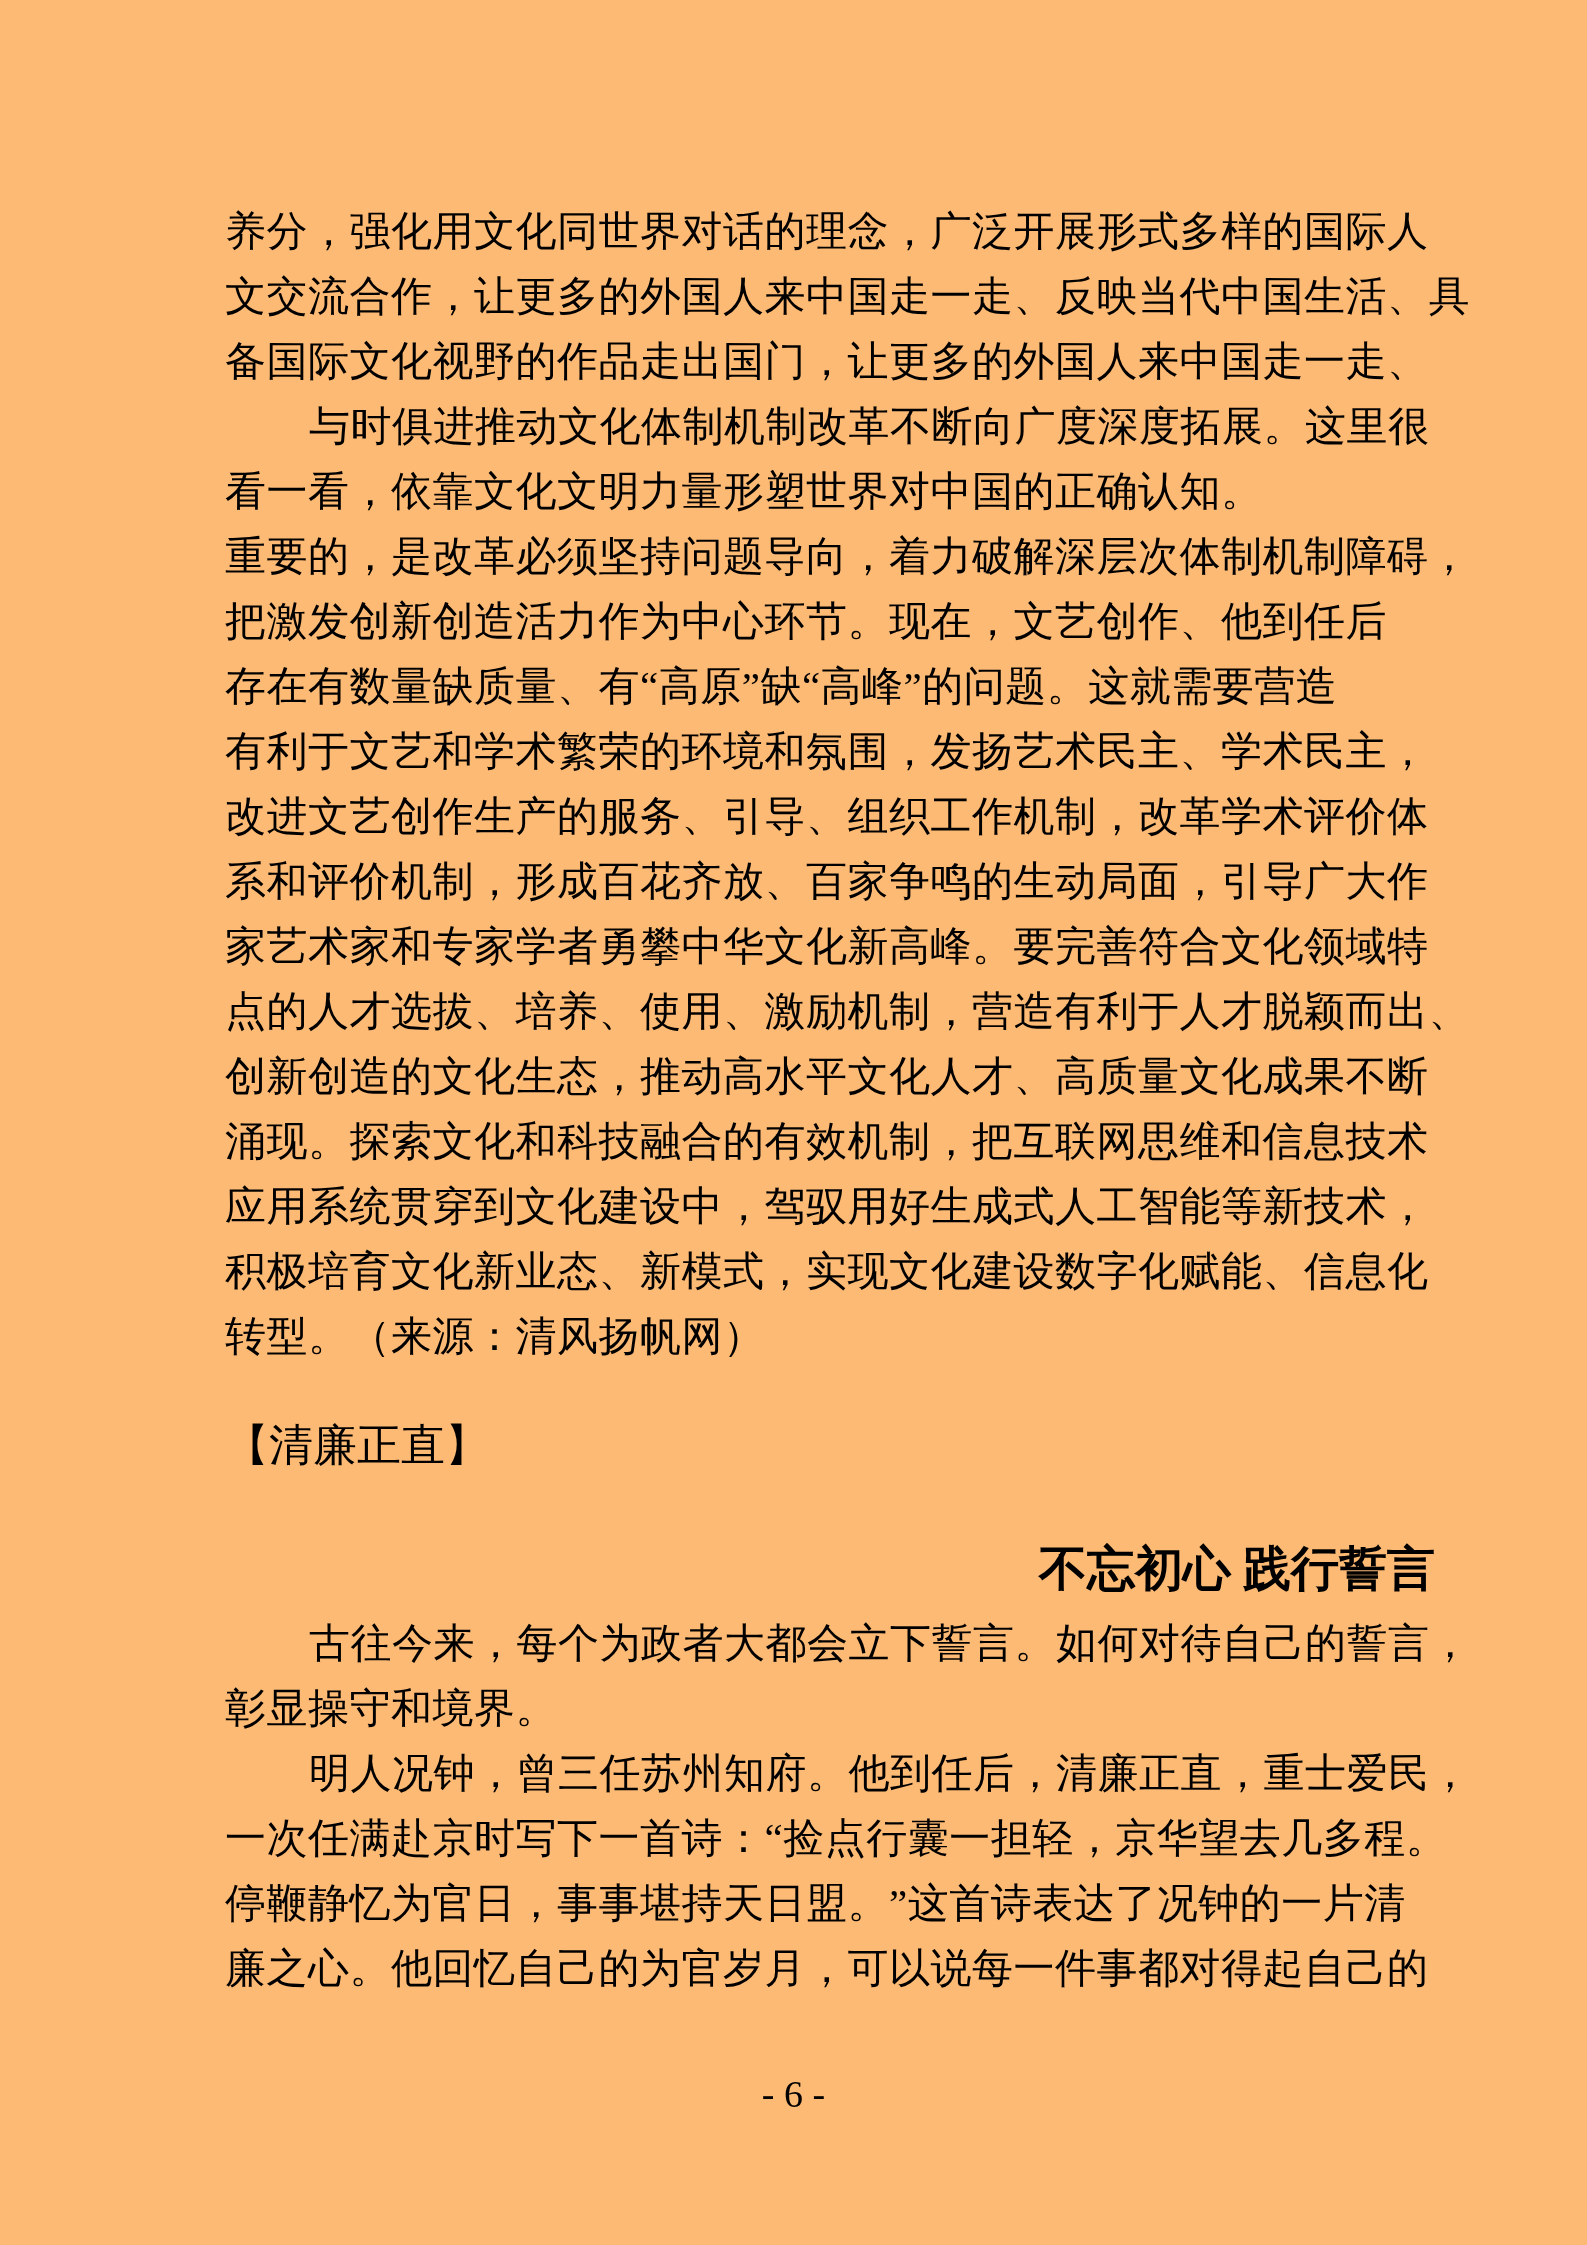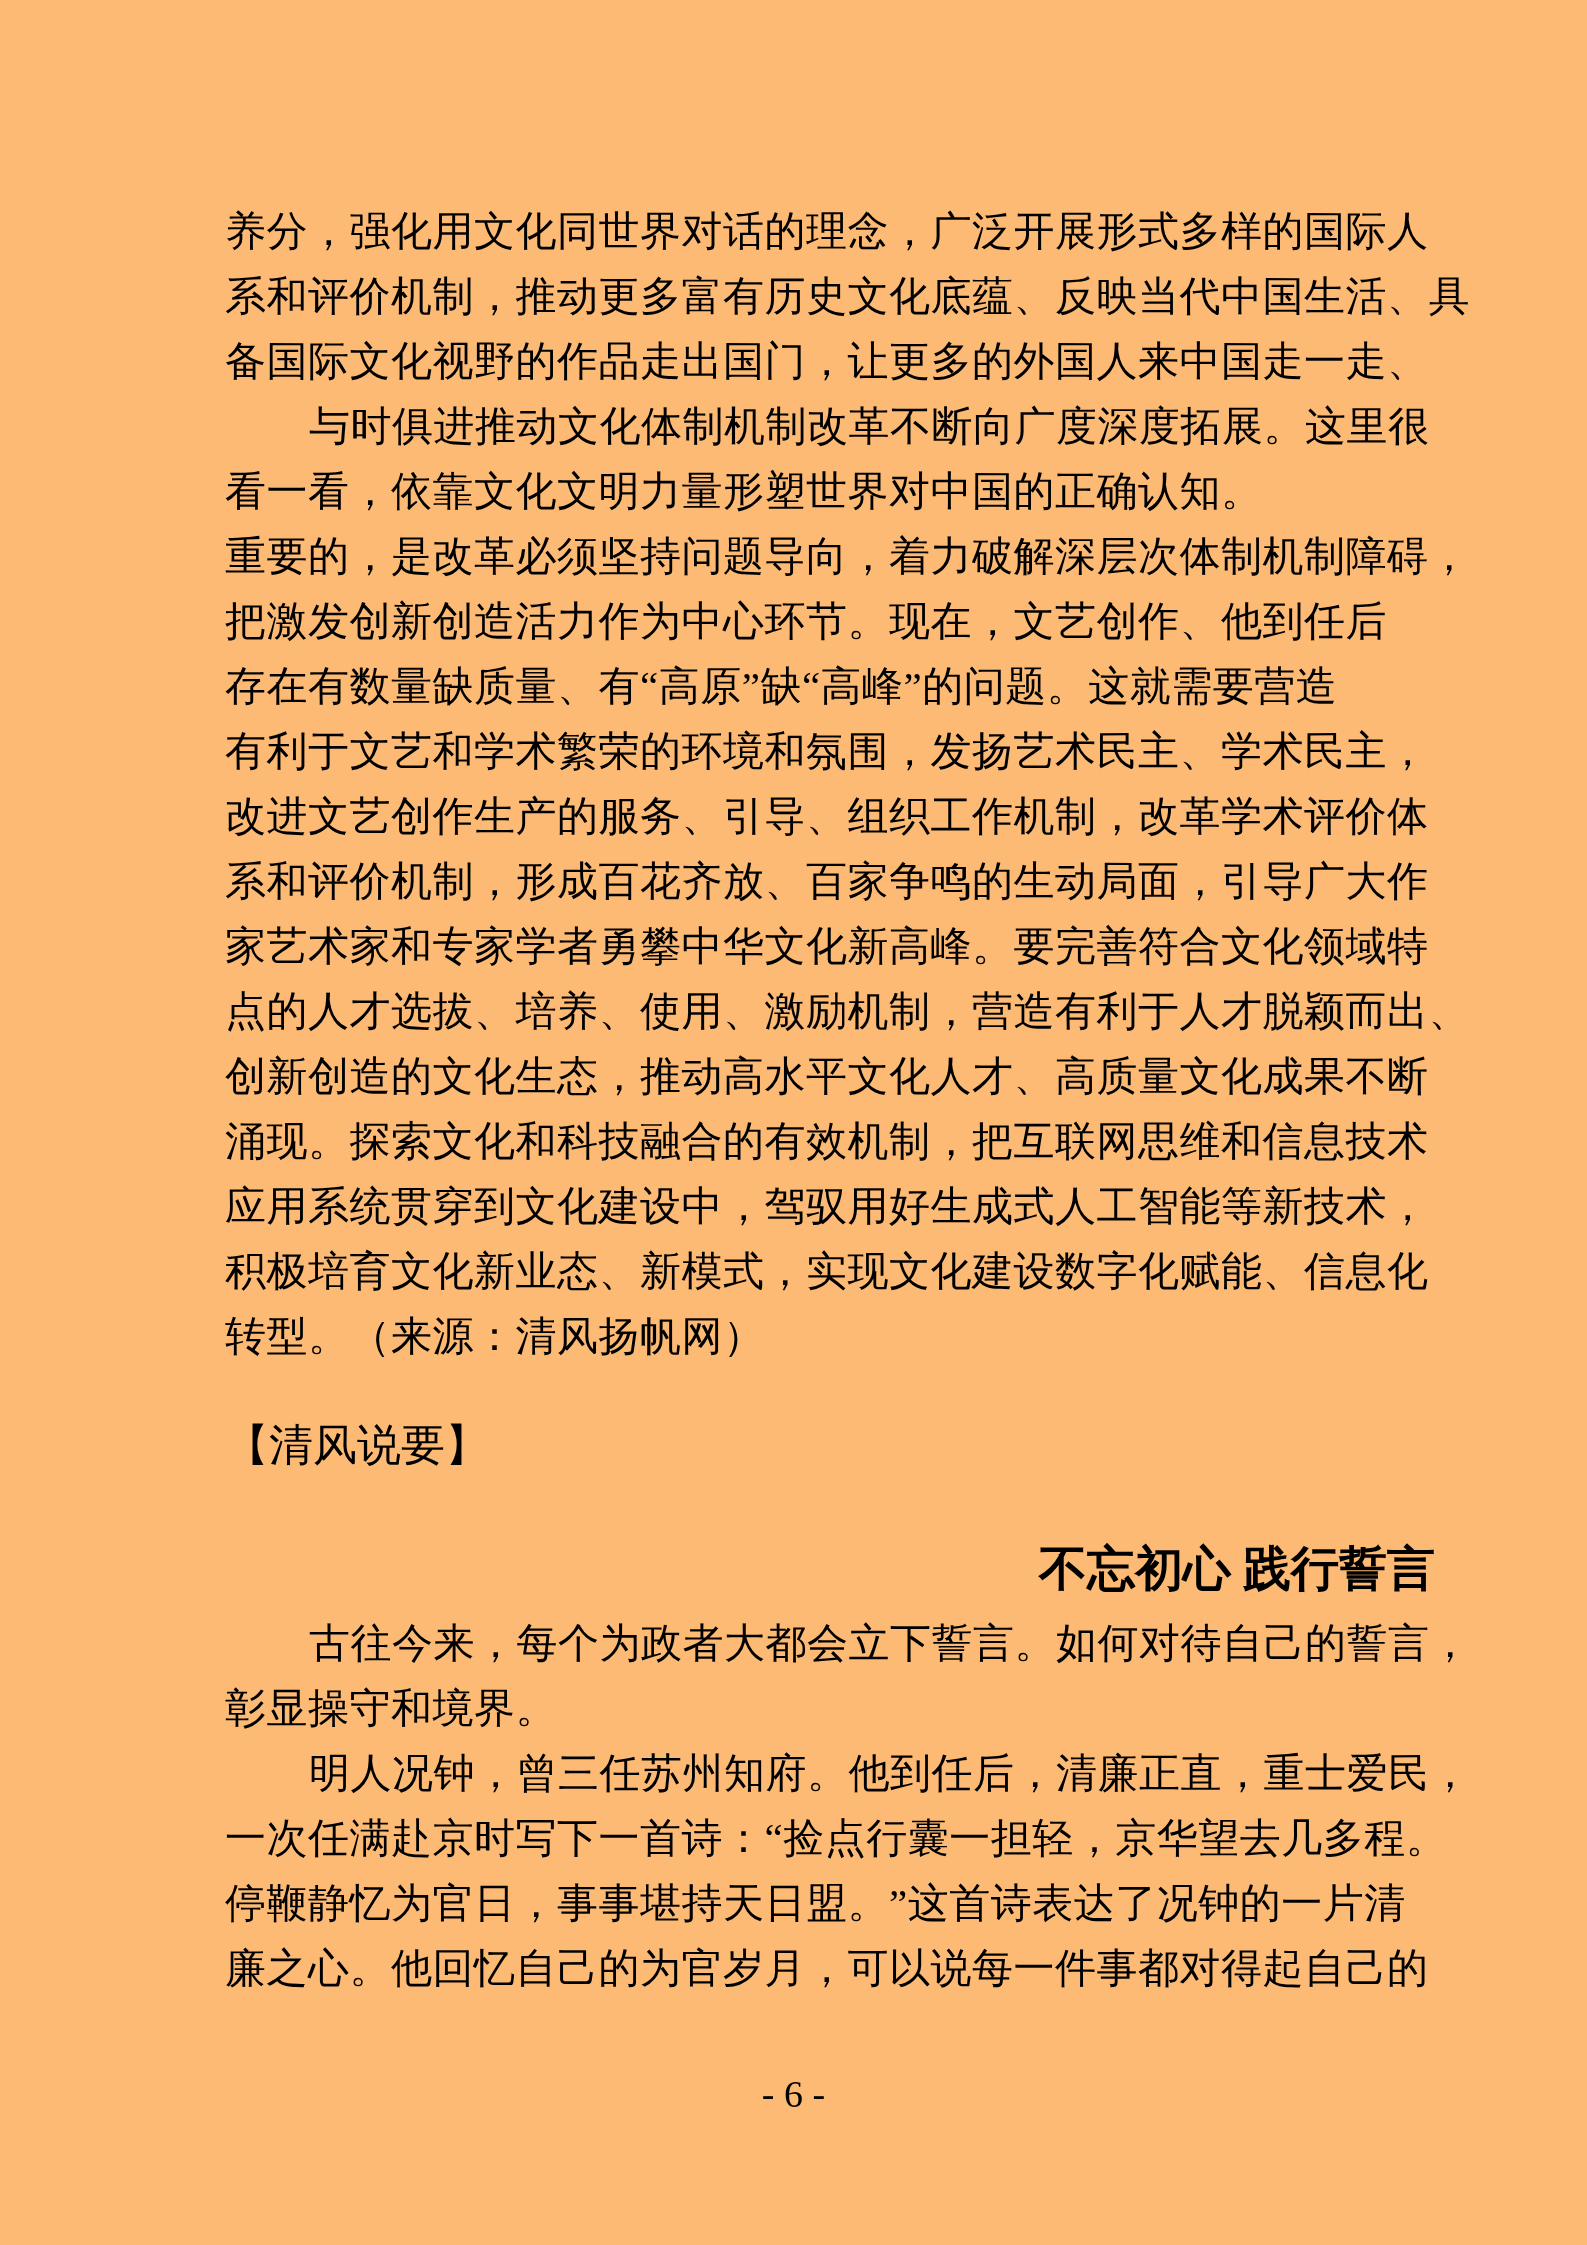--- a/index.html
+++ b/index.html
@@ -61,39 +61,39 @@
     line-height: 44px;
   }
 </style>
 </head>
 <body>
 
 <div class="page">
   <div class="content">
 
     <div class="t-line">养分，强化用文化同世界对话的理念，广泛开展形式多样的国际人</div>
-    <div class="t-line">系和评价机制，推动更多富有历史文化底蕴、反映当代中国生活、具</div>
+    <div class="t-line">文交流合作，让更多的外国人来中国走一走、反映当代中国生活、具</div>
     <div class="t-line">备国际文化视野的作品走出国门，让更多的外国人来中国走一走、</div>
     <div class="t-line indent">与时俱进推动文化体制机制改革不断向广度深度拓展。这里很</div>
     <div class="t-line">看一看，依靠文化文明力量形塑世界对中国的正确认知。</div>
     <div class="t-line">重要的，是改革必须坚持问题导向，着力破解深层次体制机制障碍，</div>
     <div class="t-line">把激发创新创造活力作为中心环节。现在，文艺创作、他到任后</div>
     <div class="t-line">存在有数量缺质量、有“高原”缺“高峰”的问题。这就需要营造</div>
     <div class="t-line">有利于文艺和学术繁荣的环境和氛围，发扬艺术民主、学术民主，</div>
     <div class="t-line">改进文艺创作生产的服务、引导、组织工作机制，改革学术评价体</div>
     <div class="t-line">系和评价机制，形成百花齐放、百家争鸣的生动局面，引导广大作</div>
     <div class="t-line">家艺术家和专家学者勇攀中华文化新高峰。要完善符合文化领域特</div>
     <div class="t-line">点的人才选拔、培养、使用、激励机制，营造有利于人才脱颖而出、</div>
     <div class="t-line">创新创造的文化生态，推动高水平文化人才、高质量文化成果不断</div>
     <div class="t-line">涌现。探索文化和科技融合的有效机制，把互联网思维和信息技术</div>
     <div class="t-line">应用系统贯穿到文化建设中，驾驭用好生成式人工智能等新技术，</div>
     <div class="t-line">积极培育文化新业态、新模式，实现文化建设数字化赋能、信息化</div>
     <div class="t-line">转型。（来源：清风扬帆网）</div>
 
-    <div class="section-header">【清风说要】</div>
+    <div class="section-header">【清廉正直】</div>
 
     <div class="article-title">不忘初心 践行誓言</div>
 
     <div class="t-line indent first-after-title">古往今来，每个为政者大都会立下誓言。如何对待自己的誓言，</div>
     <div class="t-line">彰显操守和境界。</div>
     <div class="t-line indent">明人况钟，曾三任苏州知府。他到任后，清廉正直，重士爱民，</div>
     <div class="t-line">一次任满赴京时写下一首诗：“捡点行囊一担轻，京华望去几多程。</div>
     <div class="t-line">停鞭静忆为官日，事事堪持天日盟。”这首诗表达了况钟的一片清</div>
     <div class="t-line">廉之心。他回忆自己的为官岁月，可以说每一件事都对得起自己的</div>
 

